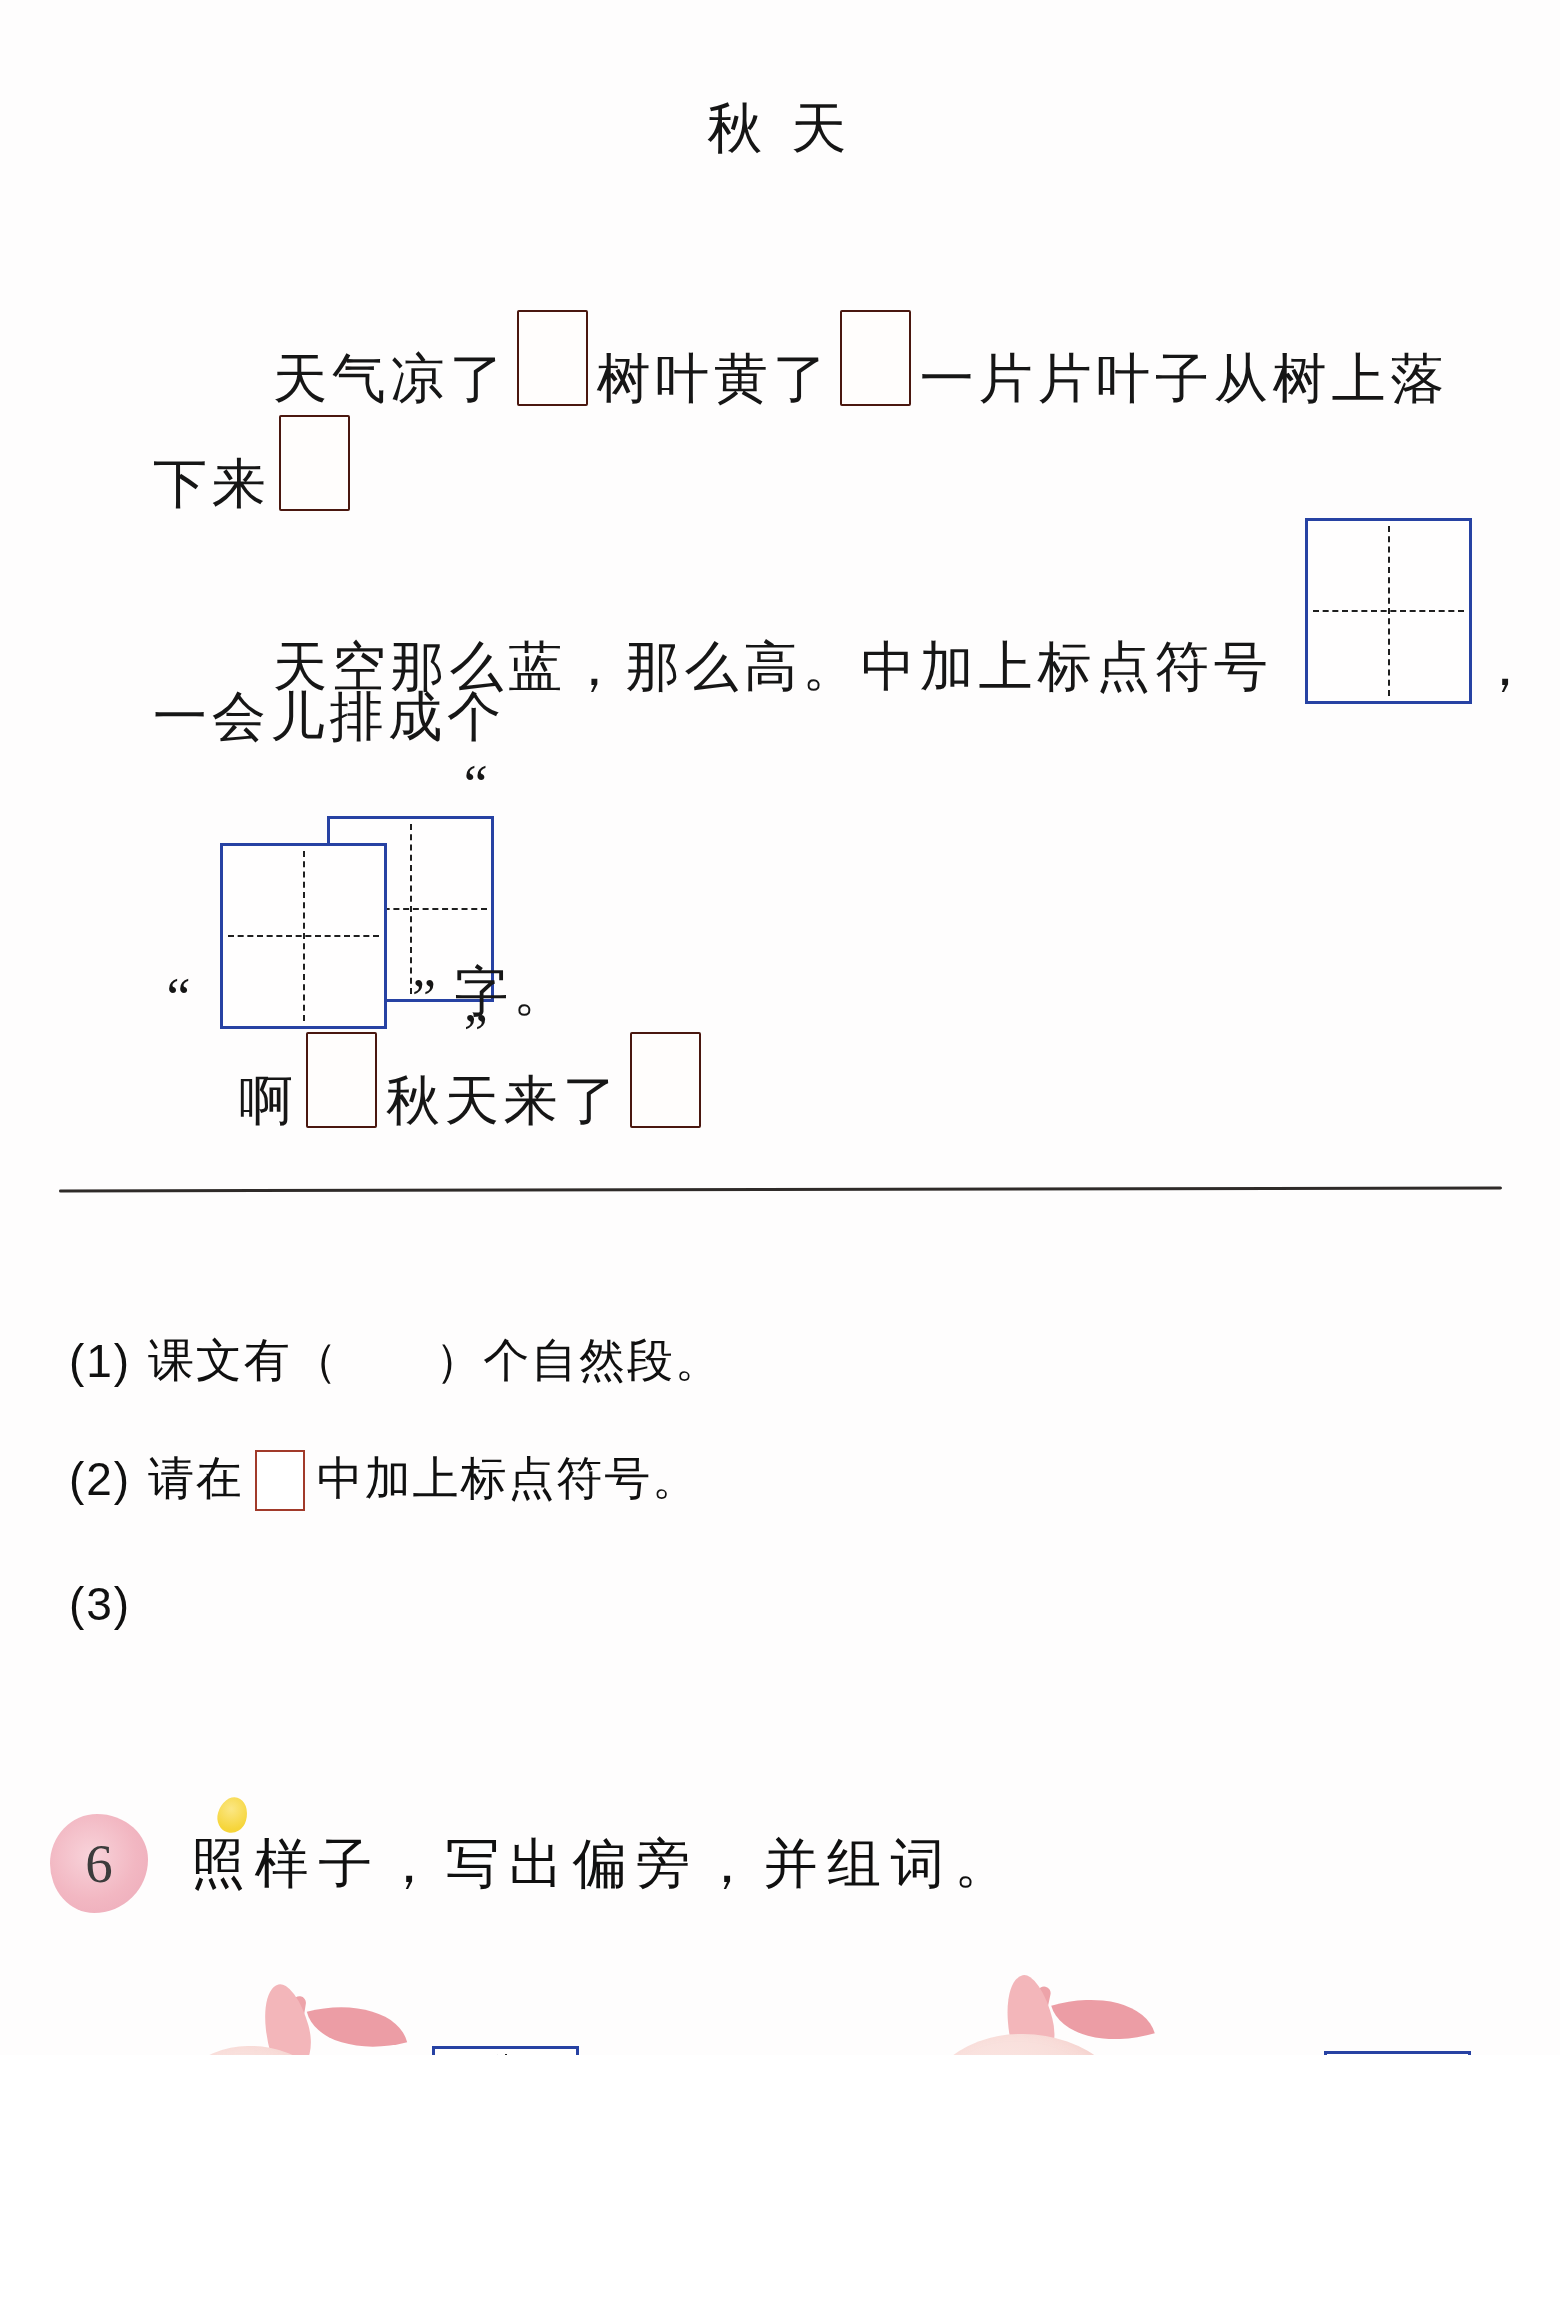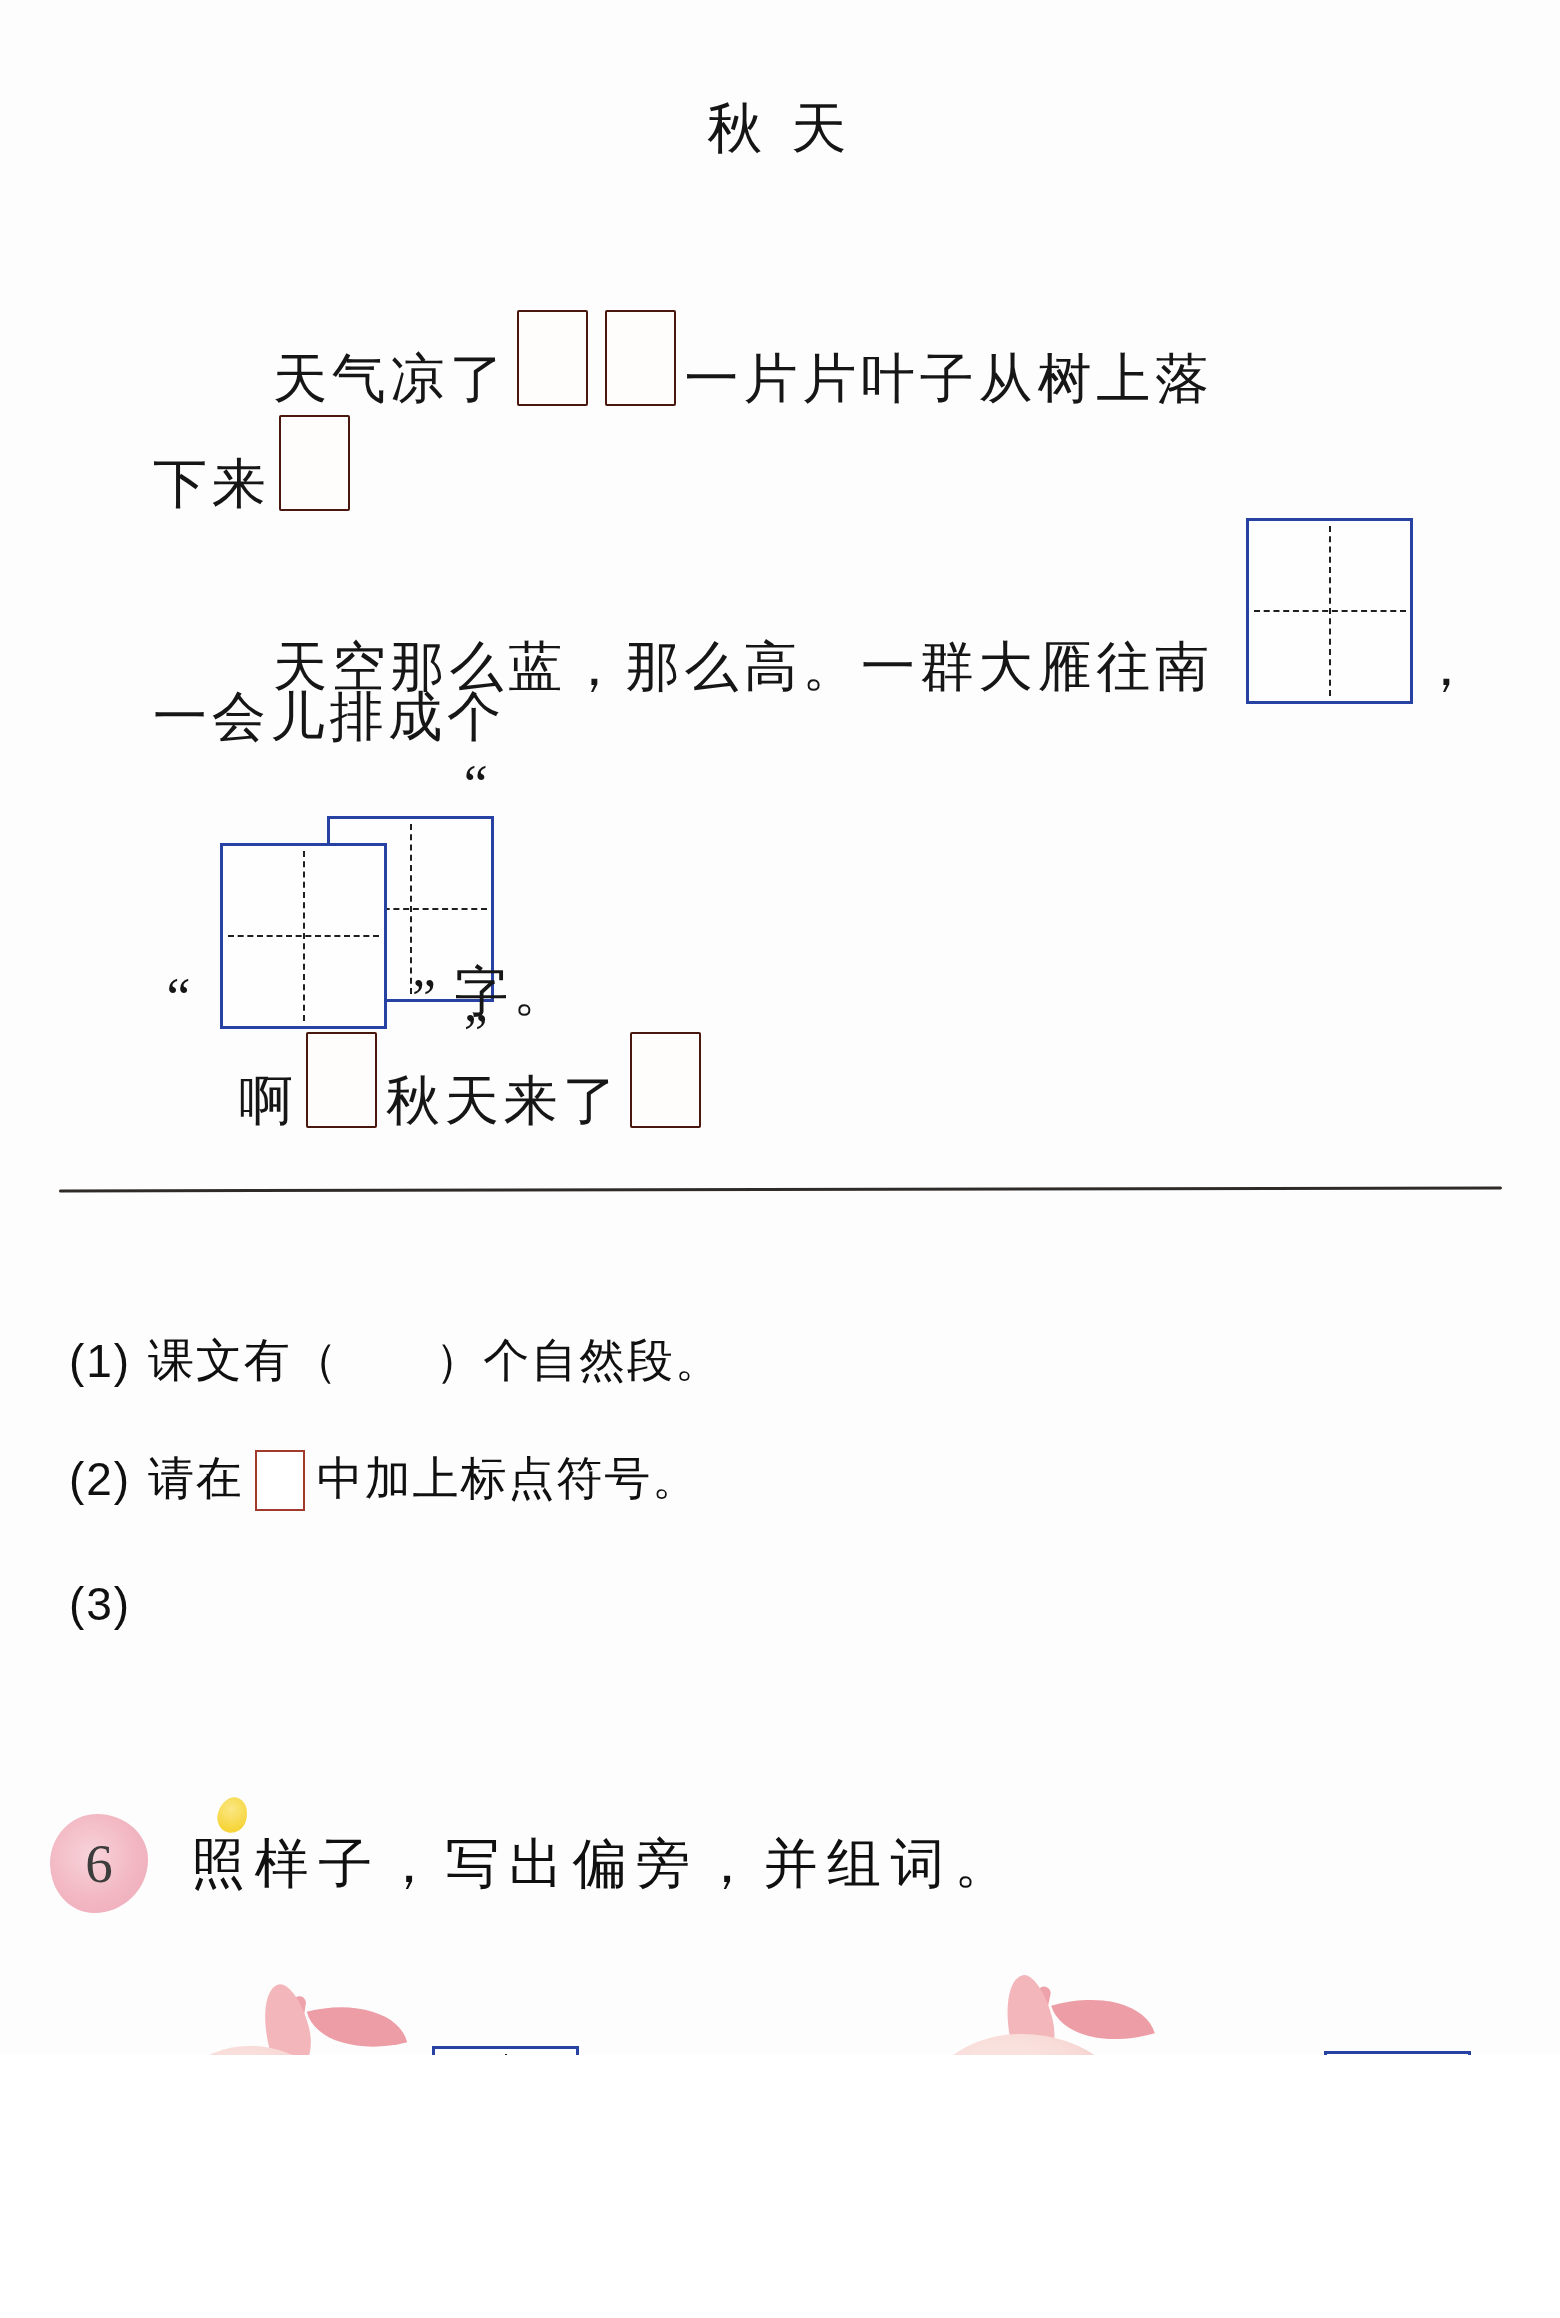--- a/index.html
+++ b/index.html
@@ -110,31 +110,32 @@
 </head>
 <body>
 
 <div id="page">
 
   <div class="title">秋 天</div>
 
   <div class="pline" id="line1">
     <span>天气凉了</span>
     <span class="pbox"></span>
+    <span>树叶黄了</span>
     <span class="pbox"></span>
     <span>一片片叶子从树上落</span>
   </div>
 
   <div class="pline" id="line2">
     <span>下来</span>
     <span class="pbox"></span>
   </div>
 
   <div class="pline" id="line3">
-    <span>天空那么蓝，那么高。一群大雁往南</span>
+    <span>天空那么蓝，那么高。中加上标点符号</span>
     <span class="tian" id="grid-line3">
       <span class="vdash"></span>
       <span class="hdash"></span>
     </span>
     <span>，</span>
   </div>
 
   <div class="pline" id="line4">
     <span>一会儿排成个</span>
     <span class="pq">“</span>

